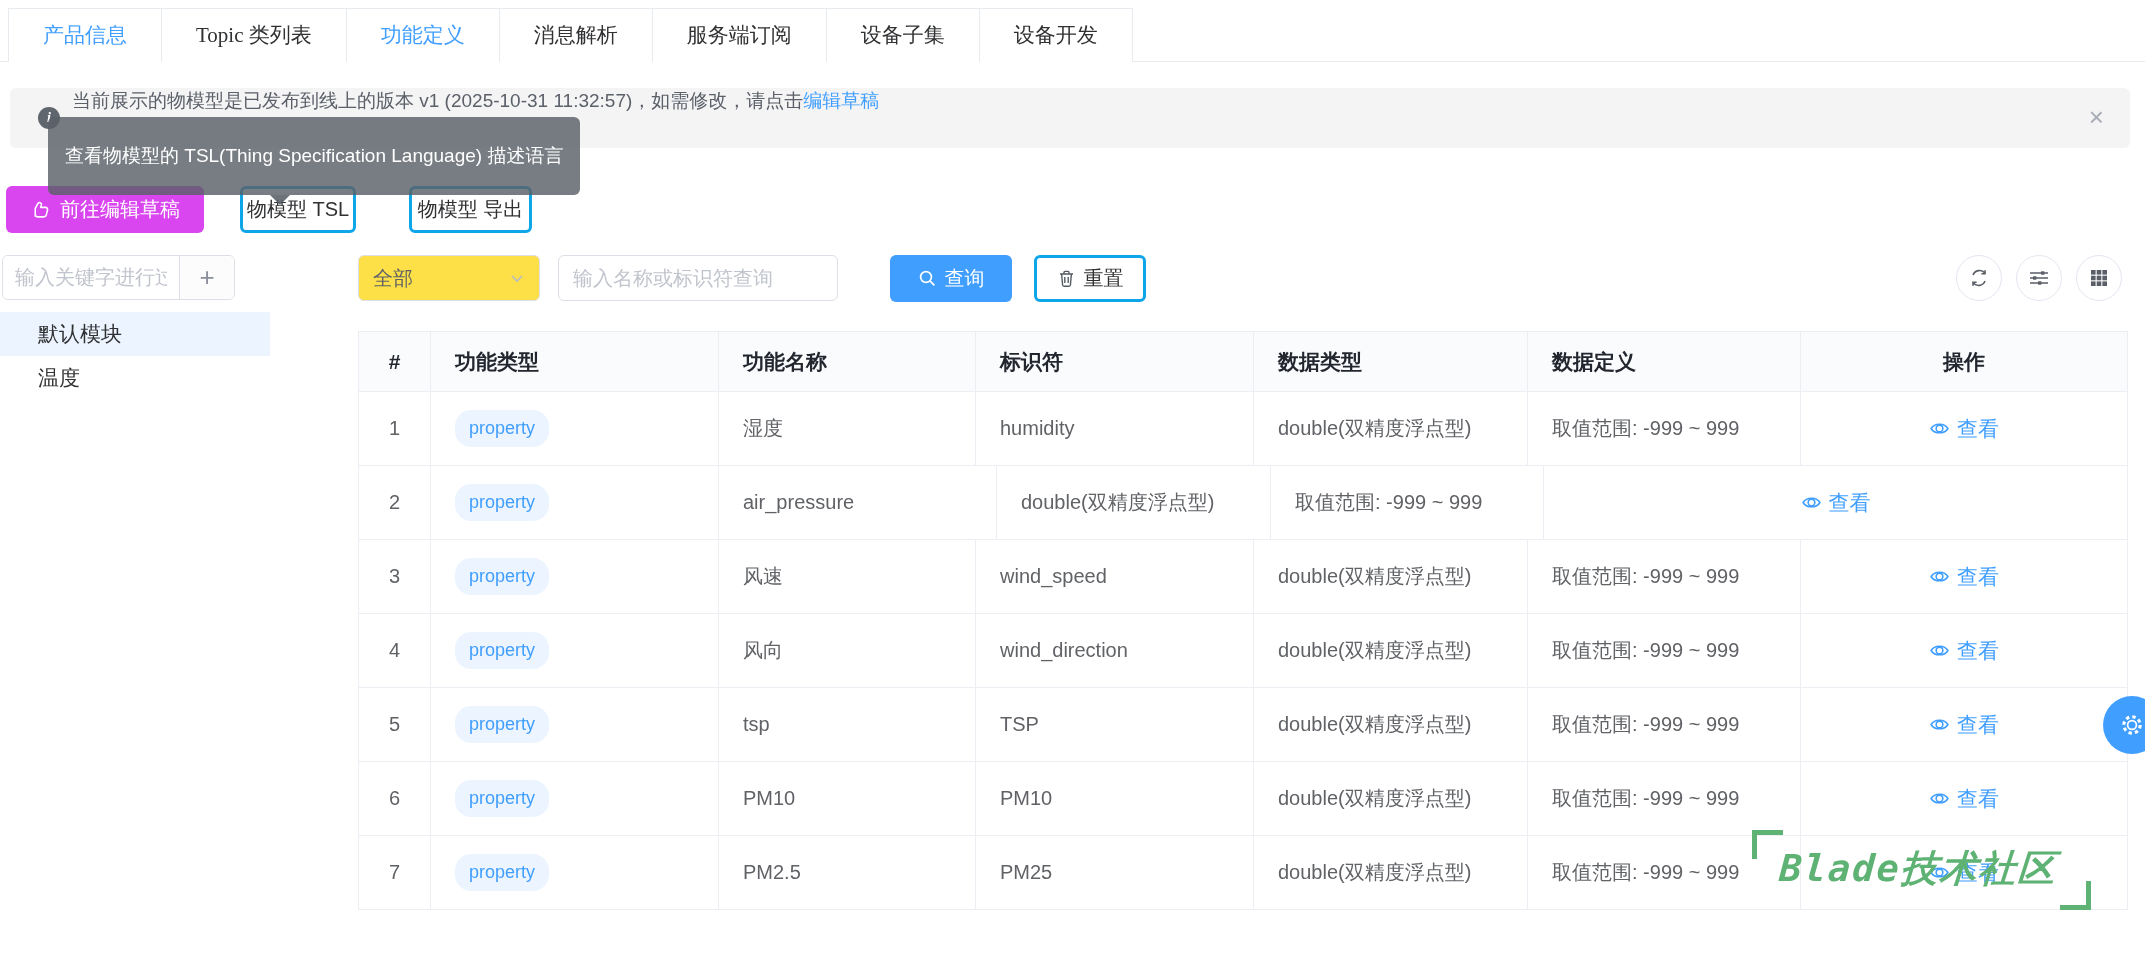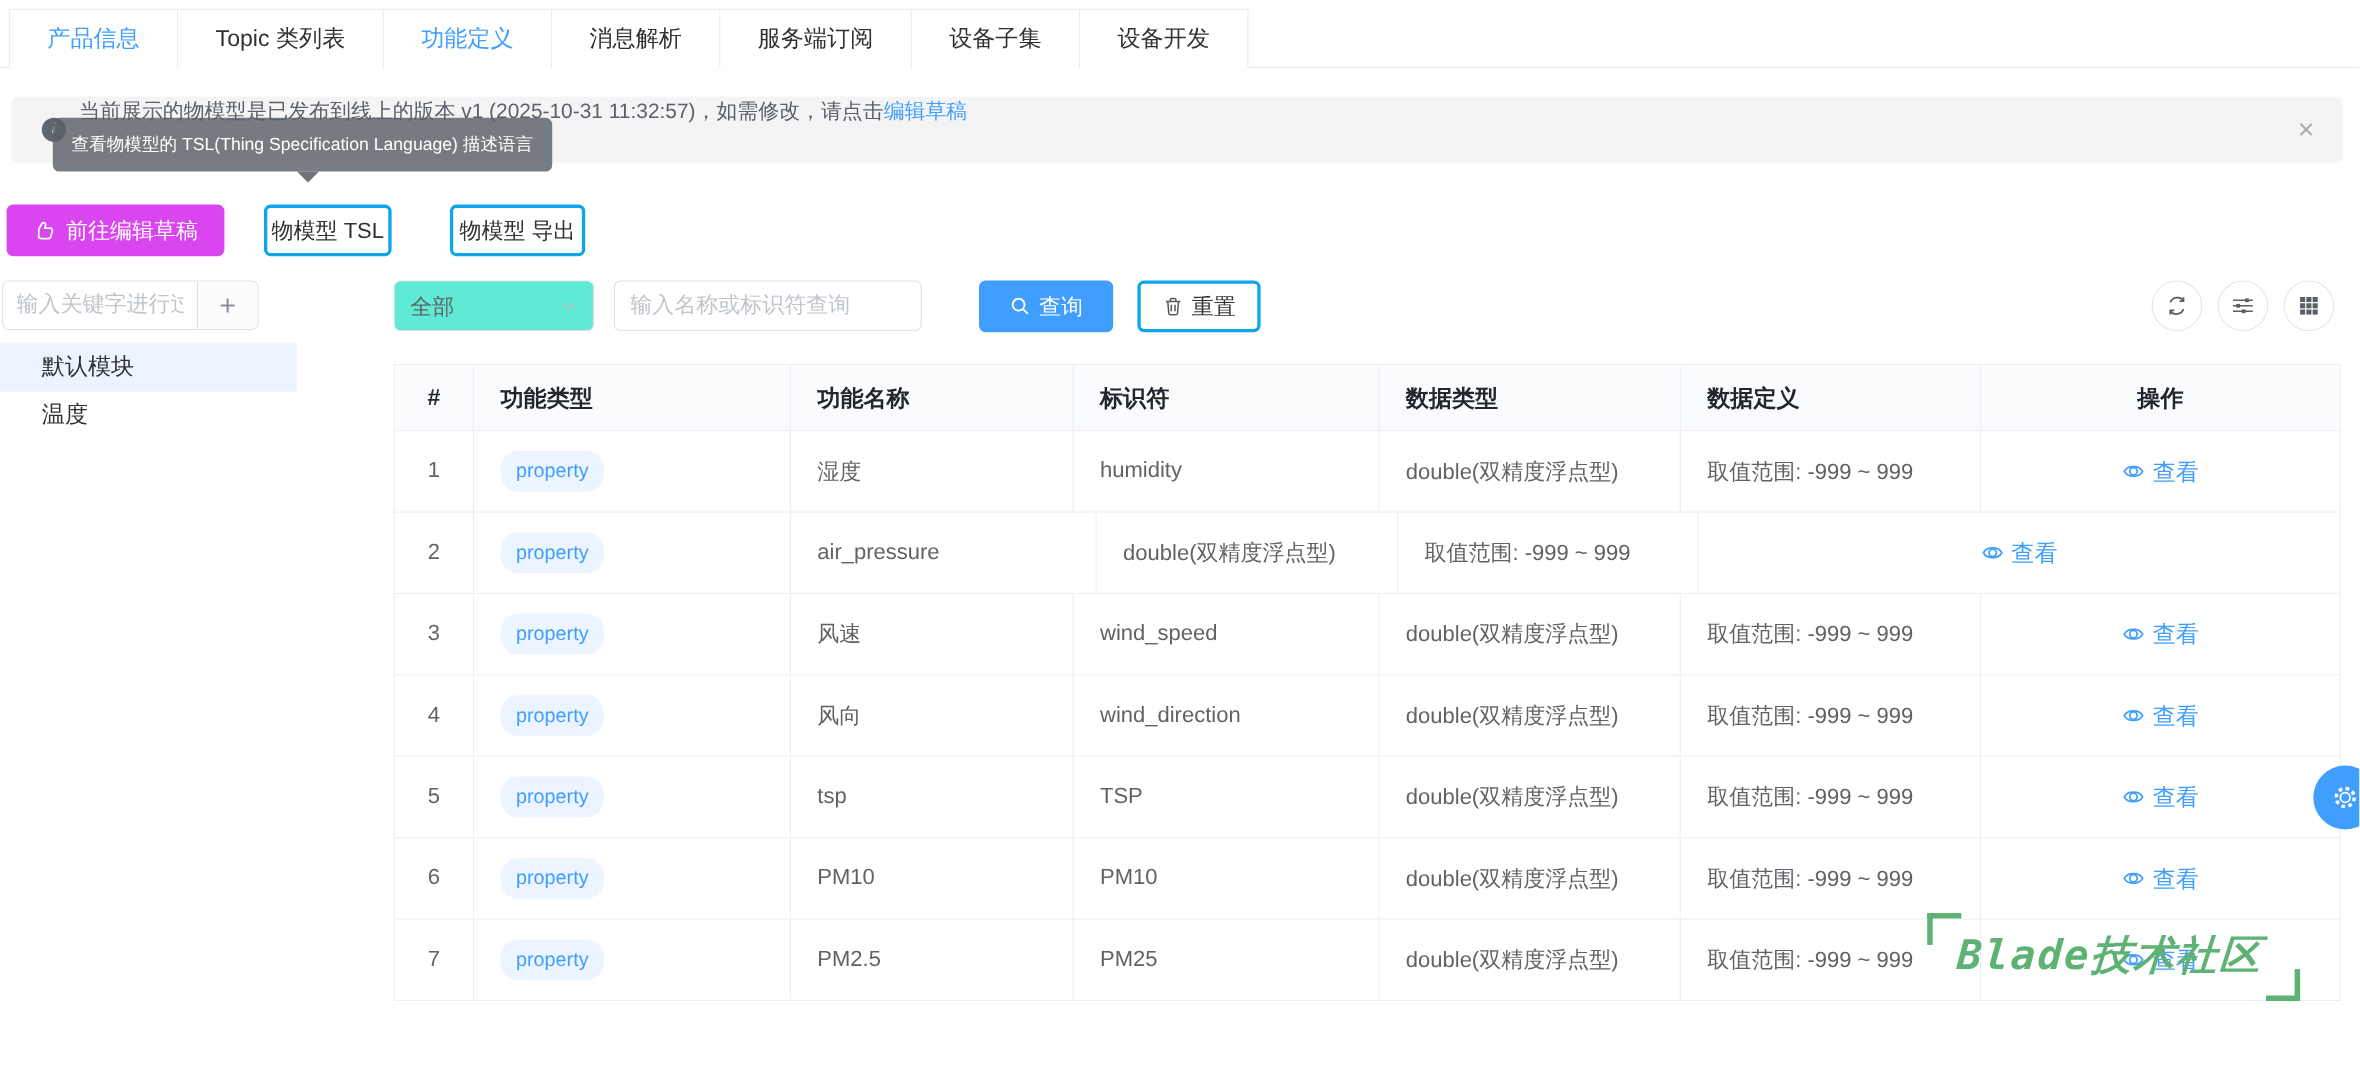--- a/index.html
+++ b/index.html
@@ -2,40 +2,40 @@
 <html><head>
 <meta charset="utf-8">
 <style>
   html,body{margin:0;padding:0;background:#fff;}
   .page{position:relative;width:2145px;height:968px;overflow:hidden;background:#fff;
         font-family:"Liberation Sans","DejaVu Sans",sans-serif;color:#303133;}
 
   
   .tabbar{position:absolute;left:0;top:0;width:2145px;height:62px;background:#fff;
           border-bottom:1px solid #e7eaee;padding:8px 0 0 8px;box-sizing:border-box;}
-  .tabs{display:flex;width:max-content;border-top:1px solid #e7eaee;border-left:1px solid #e7eaee;}
+  .tabs{display:flex;width:max-content;border-top:1px solid #e7eaee;border-left:1px solid #e7eaee;font-family:Liberation Serif, serif;}
   .tab{height:53px;line-height:53px;padding:0 34px;font-size:21px;color:#303133;background:#fff;
        border-right:1px solid #e7eaee;cursor:pointer;position:relative;white-space:nowrap;}
   .tab.hl{color:#409eff;}
   .tab.active::after{content:"";position:absolute;left:0;right:0;bottom:-2px;height:3px;background:#fff;z-index:3;}
 
   
   .banner{position:absolute;left:10px;top:88px;width:2120px;height:60px;background:#f4f4f5;
           border-radius:6px;box-sizing:border-box;}
   .banner-info{position:absolute;left:28px;top:19px;width:22px;height:22px;border-radius:50%;
                background:#60666e;color:#fff;font-size:14px;font-style:italic;font-weight:700;
                display:flex;align-items:center;justify-content:center;font-family:"Liberation Serif","DejaVu Serif",serif;}
   .banner-text{position:absolute;left:62px;top:0;height:60px;display:flex;align-items:flex-start;
                font-size:19px;color:#5b6069;white-space:nowrap;}
   .banner-link{color:#409eff;cursor:pointer;}
   .banner-close{position:absolute;right:26px;top:16px;font-size:26px;color:#a9adb5;cursor:pointer;line-height:1;}
 
   
-  .tooltip{position:absolute;left:48px;top:107px;background:rgba(90,96,104,0.82);color:#fff;
-           font-size:16px;padding:14px 17px;border-radius:6px;z-index:6;white-space:nowrap;}
+  .tooltip{position:absolute;left:48px;top:117px;background:rgba(90,96,104,0.82);color:#fff;
+           font-size:19px;padding:26px 17px;border-radius:6px;z-index:6;white-space:nowrap;}
   .tooltip::after{content:"";position:absolute;left:222px;top:100%;border:10px solid transparent;
                   border-top-color:rgba(90,96,104,0.88);}
 
   
   .btn{box-sizing:border-box;height:47px;border-radius:6px;font-size:20px;display:flex;
        align-items:center;justify-content:center;cursor:pointer;position:absolute;top:186px;}
   .btn-primary{left:6px;width:198px;background:#d946ef;color:#fff;border:none;gap:9px;}
   .btn-plain{background:#fff;border:3px solid #0ea5e9;color:#303133;}
   .btn-tsl{left:240px;width:116px;}
   .btn-export{left:409px;width:123px;}
@@ -50,21 +50,21 @@
   .side-add{width:54px;border-left:1px solid #dcdfe6;background:#fcfcfd;display:flex;align-items:center;
             justify-content:center;font-size:26px;color:#8a8f99;cursor:pointer;}
   .side-list{margin-top:12px;}
   .side-item{height:44px;line-height:44px;padding-left:38px;font-size:21px;color:#303133;cursor:pointer;
              width:270px;box-sizing:border-box;}
   .side-item.selected{background:#ecf5ff;}
 
   
   .filter-row{position:absolute;left:358px;top:255px;height:46px;display:flex;align-items:center;}
   .sel{width:182px;height:46px;border:1px solid #dcdfe6;border-radius:6px;box-sizing:border-box;
-       display:flex;align-items:center;padding:0 14px;font-size:20px;color:#606266;cursor:pointer;background:#5eead4;}
+       display:flex;align-items:center;padding:0 14px;font-size:20px;color:#606266;cursor:pointer;background:#fde047;}
   .sel .sel-label{flex:1;}
   .flt-input{margin-left:18px;width:280px;height:46px;border:1px solid #dcdfe6;border-radius:6px;
              box-sizing:border-box;padding:0 14px;font-size:20px;color:#606266;outline:none;font-family:inherit;}
   .flt-input::placeholder{color:#c0c4cc;}
   .btn-query{position:static;margin-left:52px;width:122px;background:#409eff;color:#fff;gap:8px;}
   .btn-reset{position:static;margin-left:22px;width:112px;gap:8px;}
 
   
   .tool-circles{position:absolute;top:255px;right:23px;display:flex;gap:14px;}
   .circle-btn{width:46px;height:46px;border-radius:50%;border:1px solid #e4e6f0;background:#fff;

